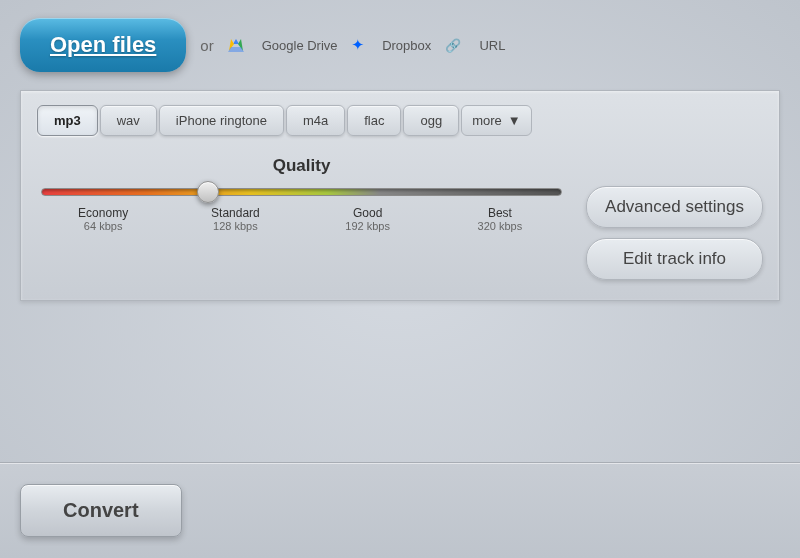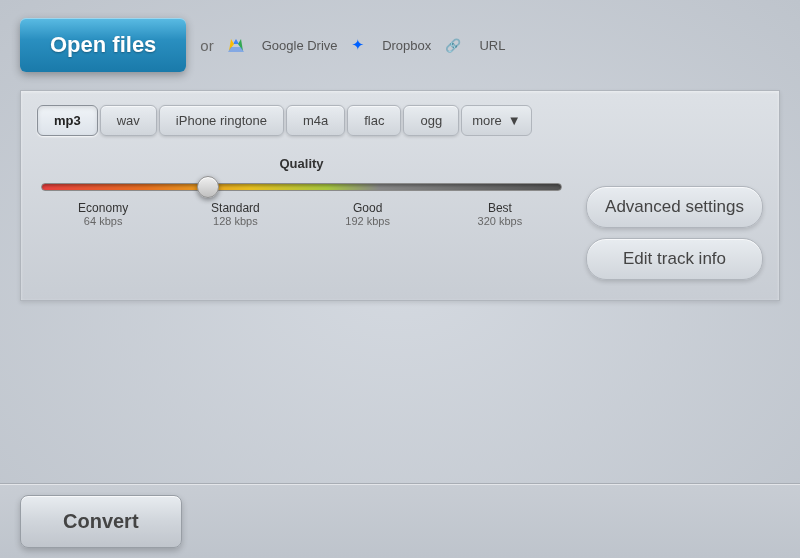--- a/index.html
+++ b/index.html
@@ -27,26 +27,27 @@
       gap: 14px;
       margin-bottom: 18px;
     }
 
     .open-files-btn {
       background: linear-gradient(180deg, #5bbce4 0%, #2a8fc0 40%, #1a7aaa 100%);
       color: white;
       font-size: 22px;
       font-weight: bold;
       border: none;
-      border-radius: 6px;
+      border-radius: 20px;
       padding: 14px 30px;
       cursor: pointer;
       box-shadow: 0 3px 8px rgba(0,0,0,0.3), inset 0 1px 0 rgba(255,255,255,0.4);
       min-width: 155px;
       text-shadow: 0 1px 2px rgba(0,0,0,0.3);
+      text-decoration: underline;
     }
 
     .or-text {
       color: #666;
       font-size: 15px;
     }
 
     .cloud-link {
       display: flex;
       align-items: center;
@@ -112,21 +113,21 @@
       gap: 20px;
     }
 
     .quality-panel {
       flex: 1;
     }
 
     .quality-label {
       text-align: center;
       font-weight: bold;
-      font-size: 13px;
+      font-size: 17px;
       color: #333;
       margin-bottom: 12px;
     }
 
     .slider-container {
       position: relative;
       padding: 0 4px;
       margin-bottom: 10px;
     }
 
@@ -205,21 +206,21 @@
       text-align: center;
       box-shadow: 0 2px 4px rgba(0,0,0,0.15), inset 0 1px 0 rgba(255,255,255,0.7);
     }
 
     
     .bottom-bar {
       position: absolute;
       bottom: 0;
       left: 0;
       right: 0;
-      height: 75px;
+      height: 96px;
       background: linear-gradient(180deg, #c8cdd4 0%, #bec4cc 100%);
       border-top: 1px solid #a8adb4;
       display: flex;
       align-items: center;
       padding: 0 20px;
       box-shadow: inset 0 1px 0 rgba(255,255,255,0.5);
     }
 
     .convert-btn {
       background: linear-gradient(180deg, #e8ecf0 0%, #d0d5db 50%, #c0c5cc 100%);

